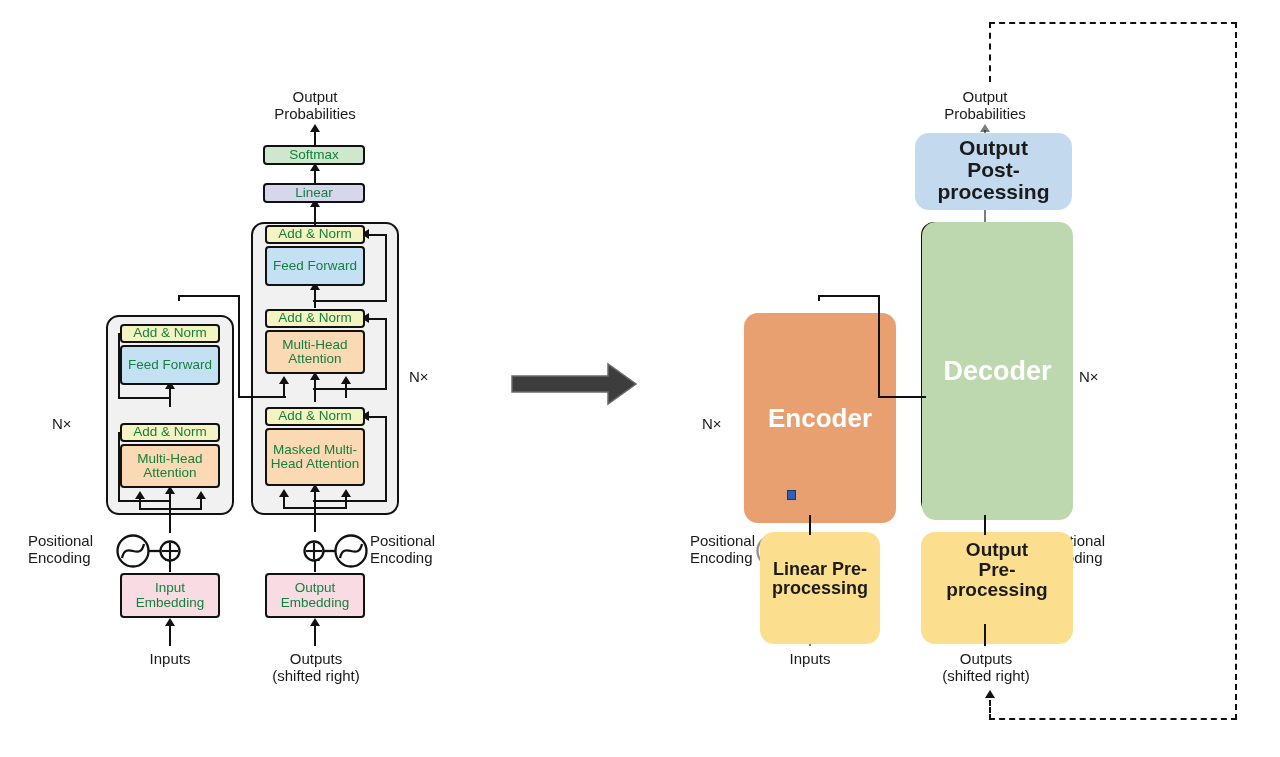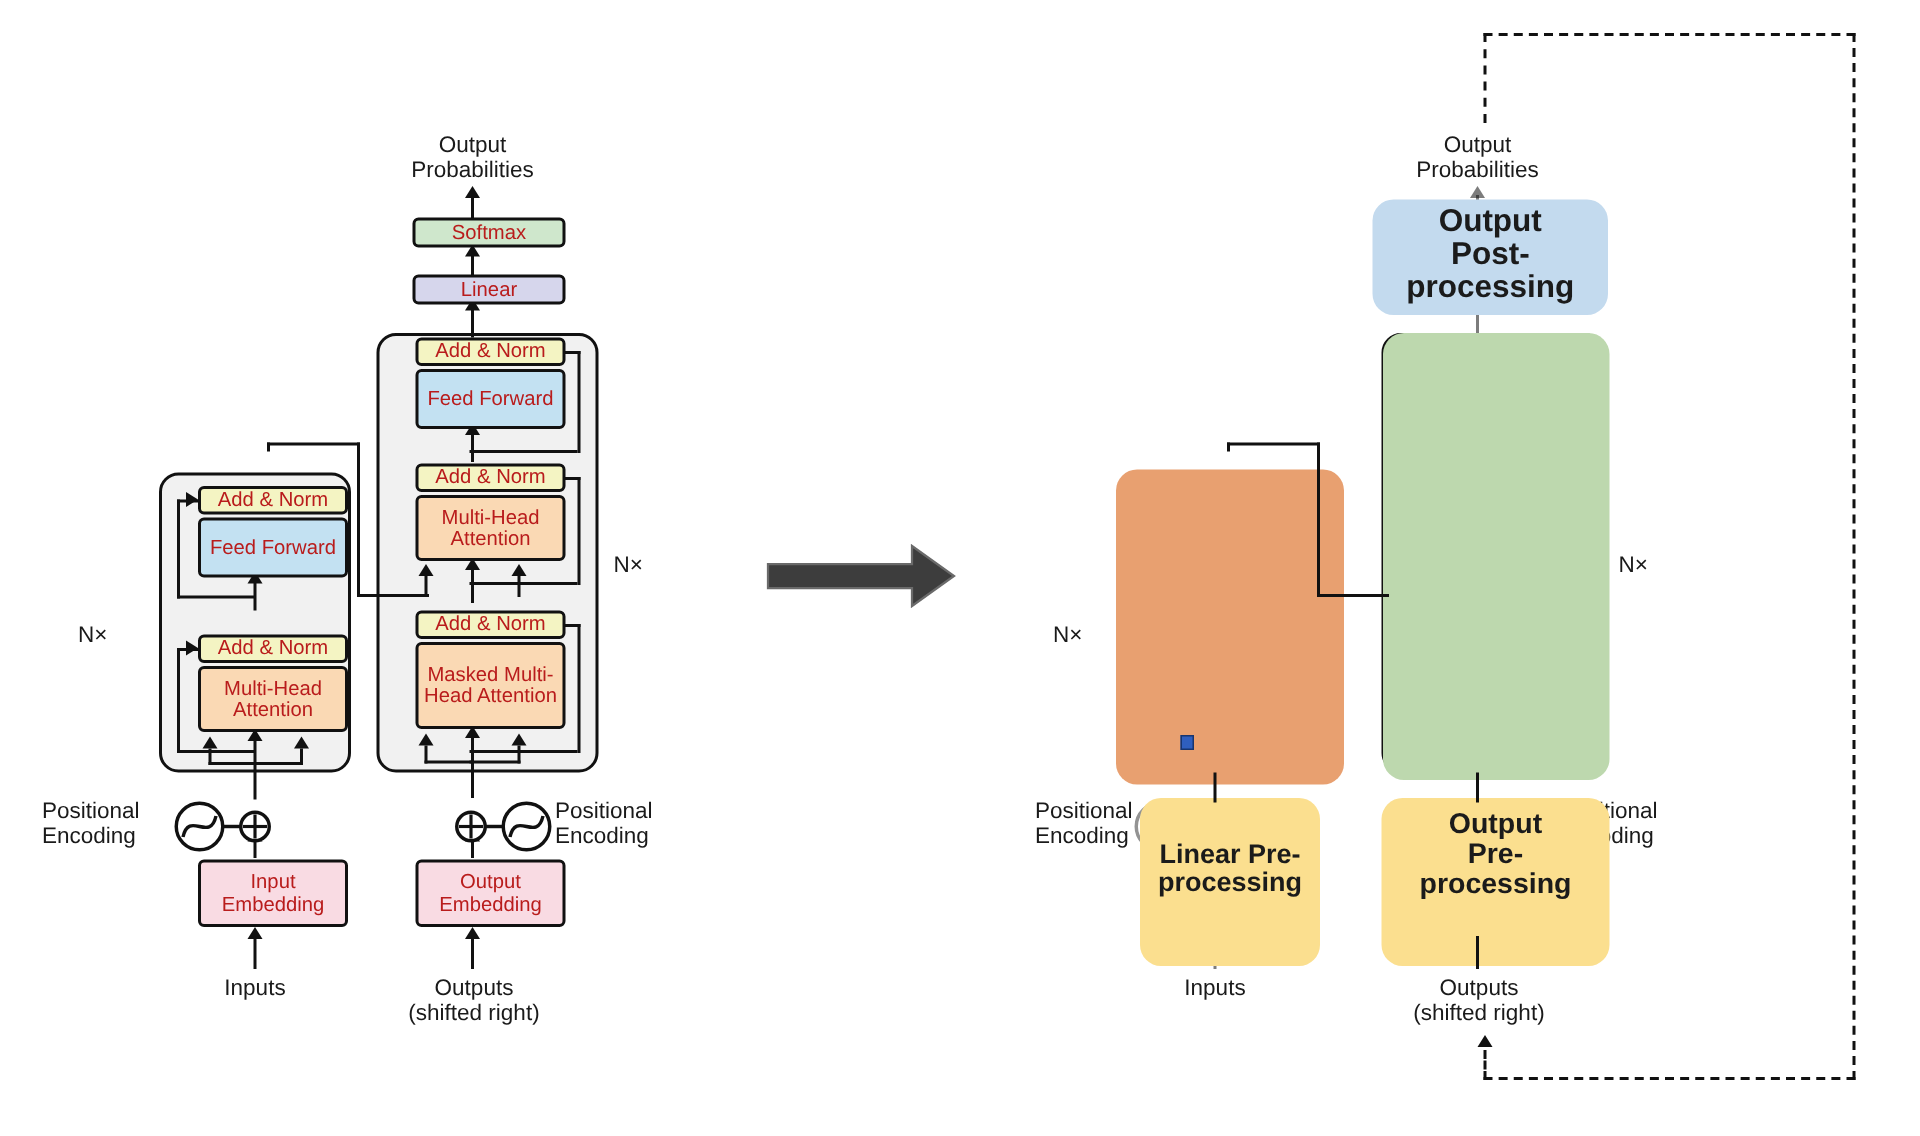--- a/index.html
+++ b/index.html
@@ -3,21 +3,21 @@
 <meta charset="utf-8">
 <style>
   html,body{margin:0;padding:0;background:#ffffff;}
   body{width:1280px;height:757px;overflow:hidden;
        font-family:"Liberation Sans","DejaVu Sans",sans-serif;color:#1a1a1a;}
   #stage{position:relative;width:1280px;height:757px;}
 
   
   .blk{position:absolute;box-sizing:border-box;border:2.2px solid #111;
        border-radius:4px;display:flex;align-items:center;justify-content:center;
-       text-align:center;line-height:1.06;font-size:13.5px;color:#b91c1c;z-index:6;margin-left:12px;}
+       text-align:center;line-height:1.06;font-size:13.5px;color:#15803d;z-index:6;}
   .blk span{display:block;}
   .shell{position:absolute;box-sizing:border-box;border:2.4px solid #111;
          border-radius:13px;background:#f1f1f1;z-index:3;}
   .lbl{position:absolute;font-size:15px;color:#1a1a1a;line-height:1.15;z-index:7;
        text-align:center;white-space:pre-line;}
   .nx{position:absolute;font-size:15px;color:#1a1a1a;z-index:7;}
 
   
   .ln{position:absolute;background:#111;z-index:5;}
   .lnv{width:2.4px;}
@@ -371,22 +371,24 @@
     <div class="arrowU" style="left:979.5px;top:618px;"></div>
     <div class="lbl" style="left:928px;top:650px;width:116px;opacity:1;">Outputs
 (shifted right)</div>
 
     <div class="ovl" style="left:915px;top:133px;width:157px;height:77px;background:#c3daee;"></div>
     <div class="ovl-cap" style="left:915px;top:137px;width:157px;font-size:21px;color:#1b1b1b;">Output
 Post-
 processing</div>
 
     <div class="ovl" style="left:922px;top:222px;width:151px;height:298px;background:#bdd8ae;"></div>
+    <div class="ovl-cap" style="left:922px;top:357px;width:151px;font-size:27px;color:#ffffff;">Decoder</div>
 
     <div class="ovl" style="left:744px;top:313px;width:152px;height:210px;background:#e8a070;"></div>
+    <div class="ovl-cap" style="left:744px;top:405px;width:152px;font-size:26px;color:#ffffff;">Encoder</div>
 
     <div class="ovl" style="left:760px;top:532px;width:120px;height:112px;background:#fbdf8f;"></div>
     <div class="ovl-cap" style="left:758px;top:560px;width:124px;font-size:18px;color:#1b1b1b;">Linear Pre-
 processing</div>
 
     <div class="ovl" style="left:921px;top:532px;width:152px;height:112px;background:#fbdf8f;"></div>
     <div class="ovl-cap" style="left:921px;top:540px;width:152px;font-size:19px;color:#1b1b1b;">Output
 Pre-
 processing</div>
 

